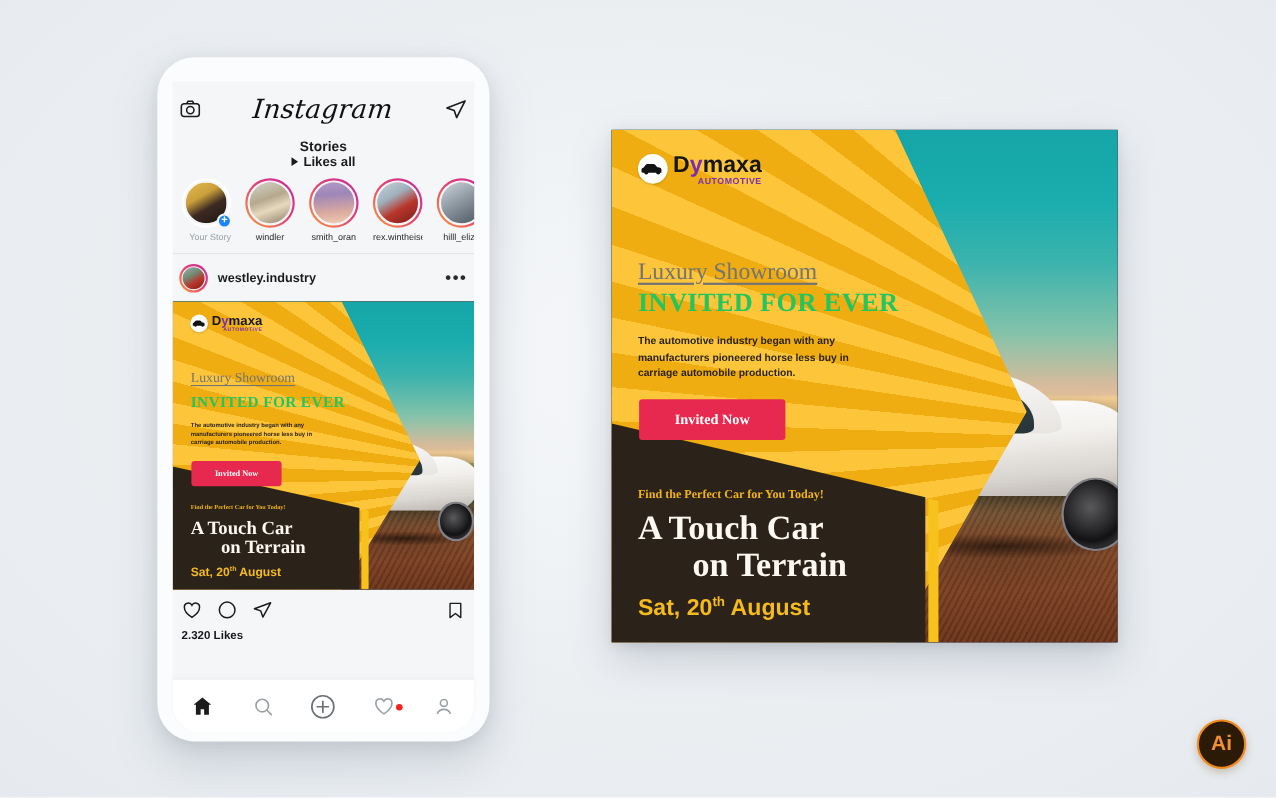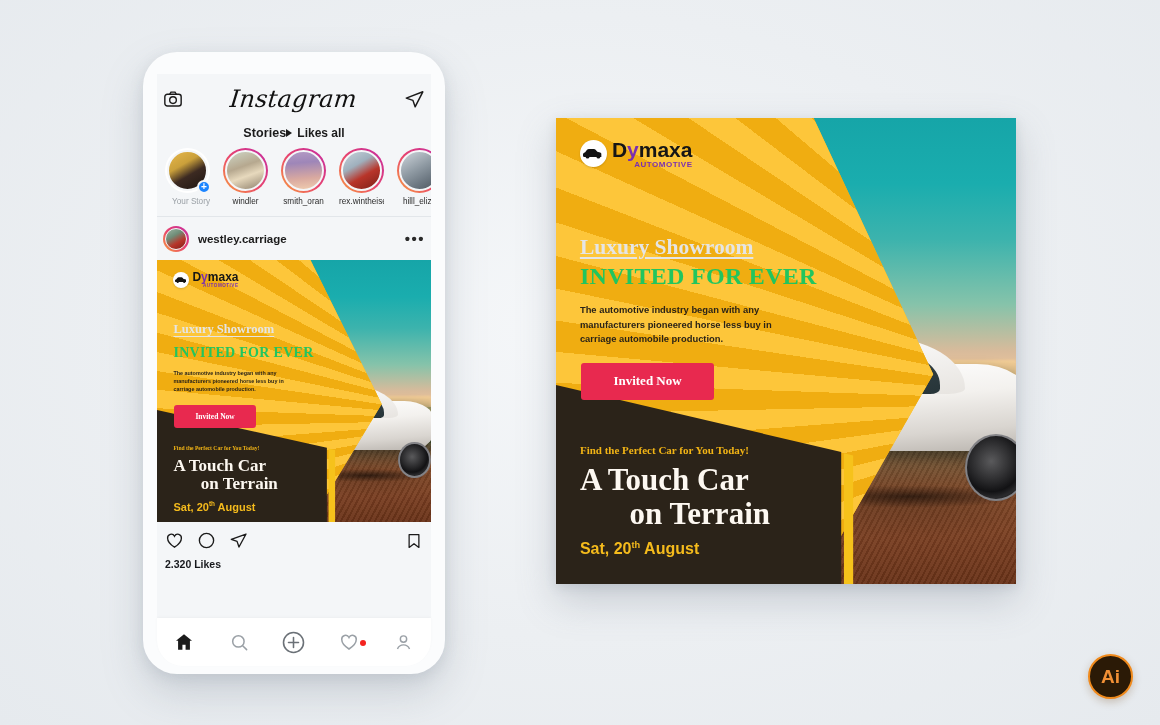--- a/index.html
+++ b/index.html
@@ -32,20 +32,21 @@
   }
   .ig-logo{
     font-family:"DejaVu Serif", serif;
     font-size:24px; font-style:italic; font-weight:400; color:#111;
     letter-spacing:.2px; transform:skewX(-6deg);
   }
   .icn{ display:block; }
   .ig-sec-head{
     display:flex; align-items:center; justify-content:center;
     padding:2px 6px 6px 6px;
+    flex-direction:column;
   }
   .ig-sec-head .t{ font-size:12.5px; font-weight:700; color:#1b1b1b; letter-spacing:.1px;}
   .watch-all{ display:flex; align-items:center; gap:5px; font-size:12px; font-weight:700; color:#1b1b1b;}
   .tri{ width:0;height:0;border-left:6px solid #1b1b1b;border-top:4px solid transparent;border-bottom:4px solid transparent;}
 
   .stories{ display:flex; gap:13px; padding:2px 6px 0 8px; }
   .story{ width:45px; flex:0 0 45px; text-align:center; }
   .ring{
     width:45px;height:45px;border-radius:50%;
     padding:2px; position:relative;
@@ -160,21 +161,21 @@
   .p-logo{ position:absolute; display:flex; align-items:center; }
   .p-logo .carmark{
     position:relative; border-radius:50%;
     background:#ffffff; display:flex; align-items:center; justify-content:center;
     box-shadow:0 1px 2px rgba(0,0,0,.15);
   }
   .logoname{ font-family:"Liberation Sans", sans-serif; font-weight:700; color:#161616; line-height:1; position:relative;}
   .logoname .y{ color:#7a2fb0; }
   .logosub{ font-family:"Liberation Sans", sans-serif; font-weight:700; color:#7a2fb0; letter-spacing:.5px; line-height:1;}
 
-  .p-h1{ font-family:"Liberation Serif", serif; font-weight:700; color:#e5e5e5; text-decoration:underline; text-underline-offset:3px;}
+  .p-h1{ font-family:"Liberation Serif", serif; font-weight:400; color:#737373; text-decoration:underline; text-underline-offset:3px;}
   .p-h2{ font-family:"Liberation Serif", serif; font-weight:700; color:#22c55e; letter-spacing:.3px;}
   .p-body{ font-family:"Liberation Sans", sans-serif; font-weight:600; color:#2a2318; line-height:1.5;}
   .p-btn{
     position:absolute; background:#e8294f; color:#ffffff;
     font-family:"Liberation Serif", serif; font-weight:700;
     display:flex; align-items:center; justify-content:center;
     border-radius:3px; border:none;
   }
   .p-btn::after{
     content:""; position:absolute; left:5%; top:16%;
@@ -272,21 +273,21 @@
       </div>
 
     </div>
 
     <div class="divider"></div>
 
     <div class="post-head">
       <div class="ring">
         <div class="av" style="background:linear-gradient(150deg,#9fb6a4 0%,#6f8d78 35%,#b8352a 65%,#7b1f18 100%);"></div>
       </div>
-      <span class="post-user">westley.carriage</span>
+      <span class="post-user">westley.industry</span>
       <span class="dots">•••</span>
     </div>
 
     <div class="poster" style="width:100%; height:262px;">
 
       <div class="photo"></div>
       <div class="horizon"></div>
       <div class="fields"></div>
 
       <div class="car" style="left:52%; top:48%; width:50%; height:36%;">
@@ -438,21 +439,21 @@
 
     <div class="p-h1" style="position:absolute; left:5.2%; top:25%; font-size:21.5px;">Luxury Showroom</div>
     <div class="p-h2" style="position:absolute; left:5.2%; top:31.2%; font-size:24px;">INVITED FOR EVER</div>
     <div class="p-body" style="position:absolute; left:5.2%; top:39.8%; width:49%; font-size:9.4px;">The automotive industry began with any manufacturers pioneered horse less buy in carriage automobile production.</div>
 
     <button class="p-btn" style="left:5.4%; top:52.5%; width:29%; height:8%; font-size:13px;">Invited Now</button>
 
     <div class="p-kicker" style="position:absolute; left:5.2%; top:70%; font-size:11px;">Find the Perfect Car for You Today!</div>
     <div class="p-big" style="position:absolute; left:5.2%; top:74.2%; font-size:31px;">A Touch Car</div>
     <div class="p-big" style="position:absolute; left:16%; top:81.5%; font-size:31px;">on Terrain</div>
-    <div class="p-date" style="position:absolute; left:5.2%; top:90.5%; font-size:16px;">
+    <div class="p-date" style="position:absolute; left:5.2%; top:90.5%; font-size:21px;">
       <span>Sat, 20</span><sup>th</sup>
       <span>August</span>
     </div>
 
   </div>
 </div>
 
 <div class="ai-badge">Ai</div>
 
 </body></html>

